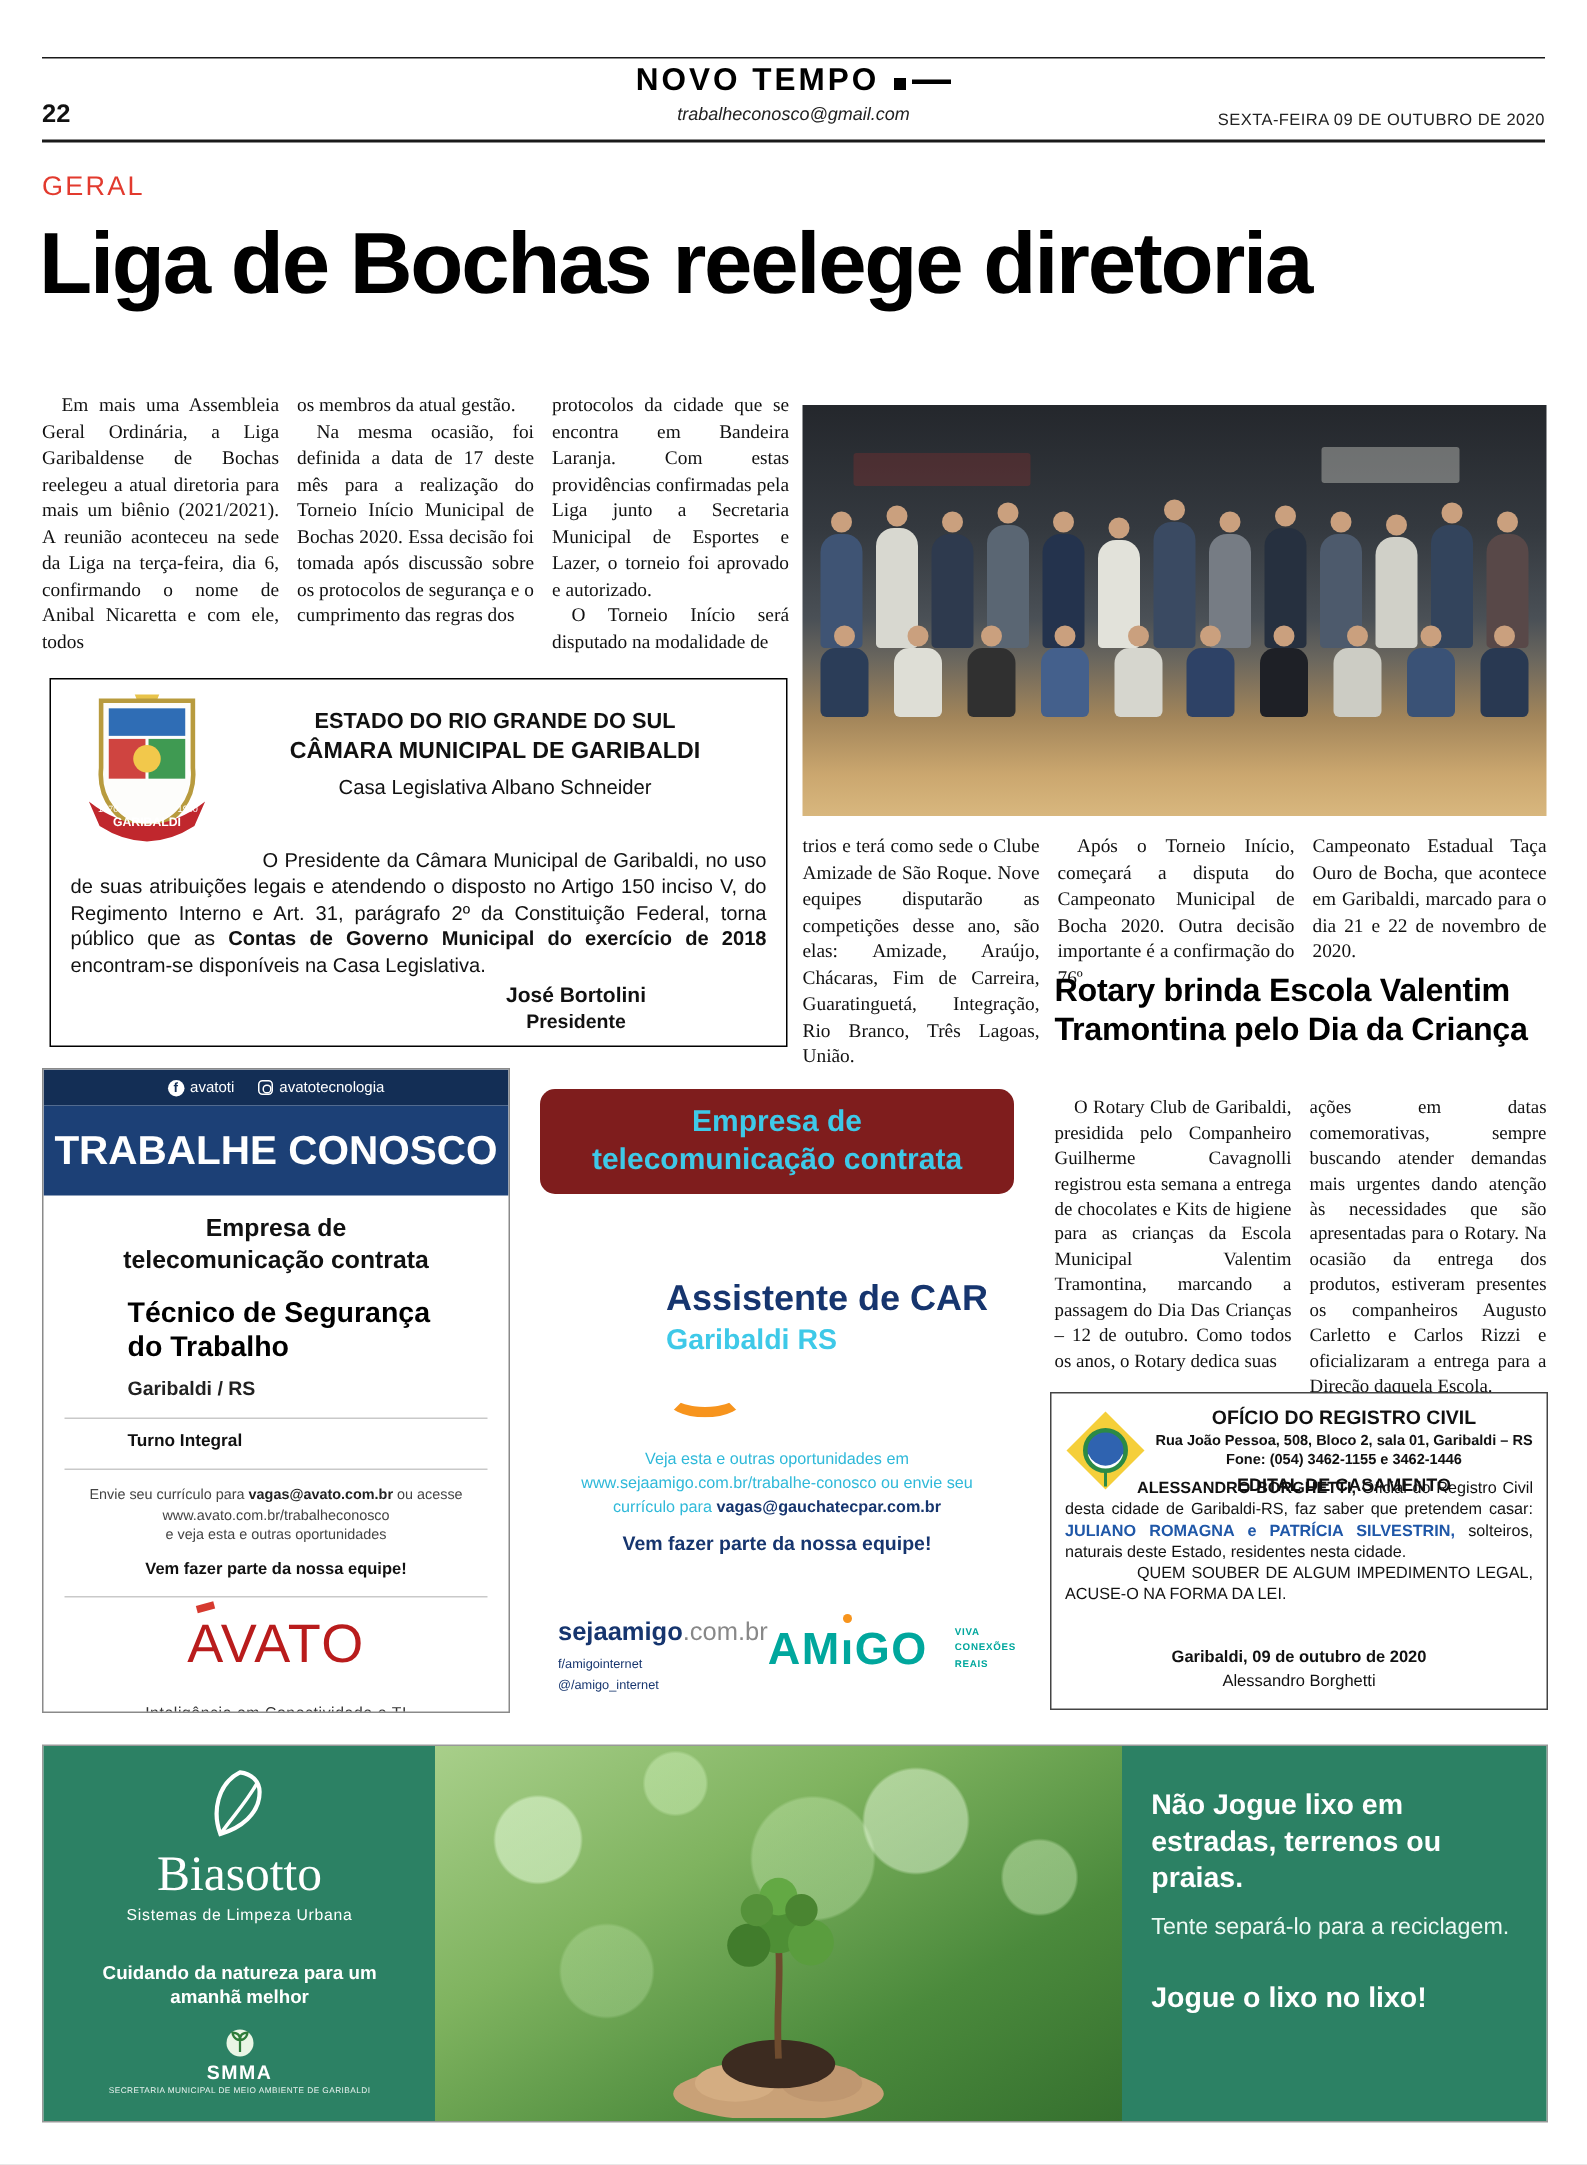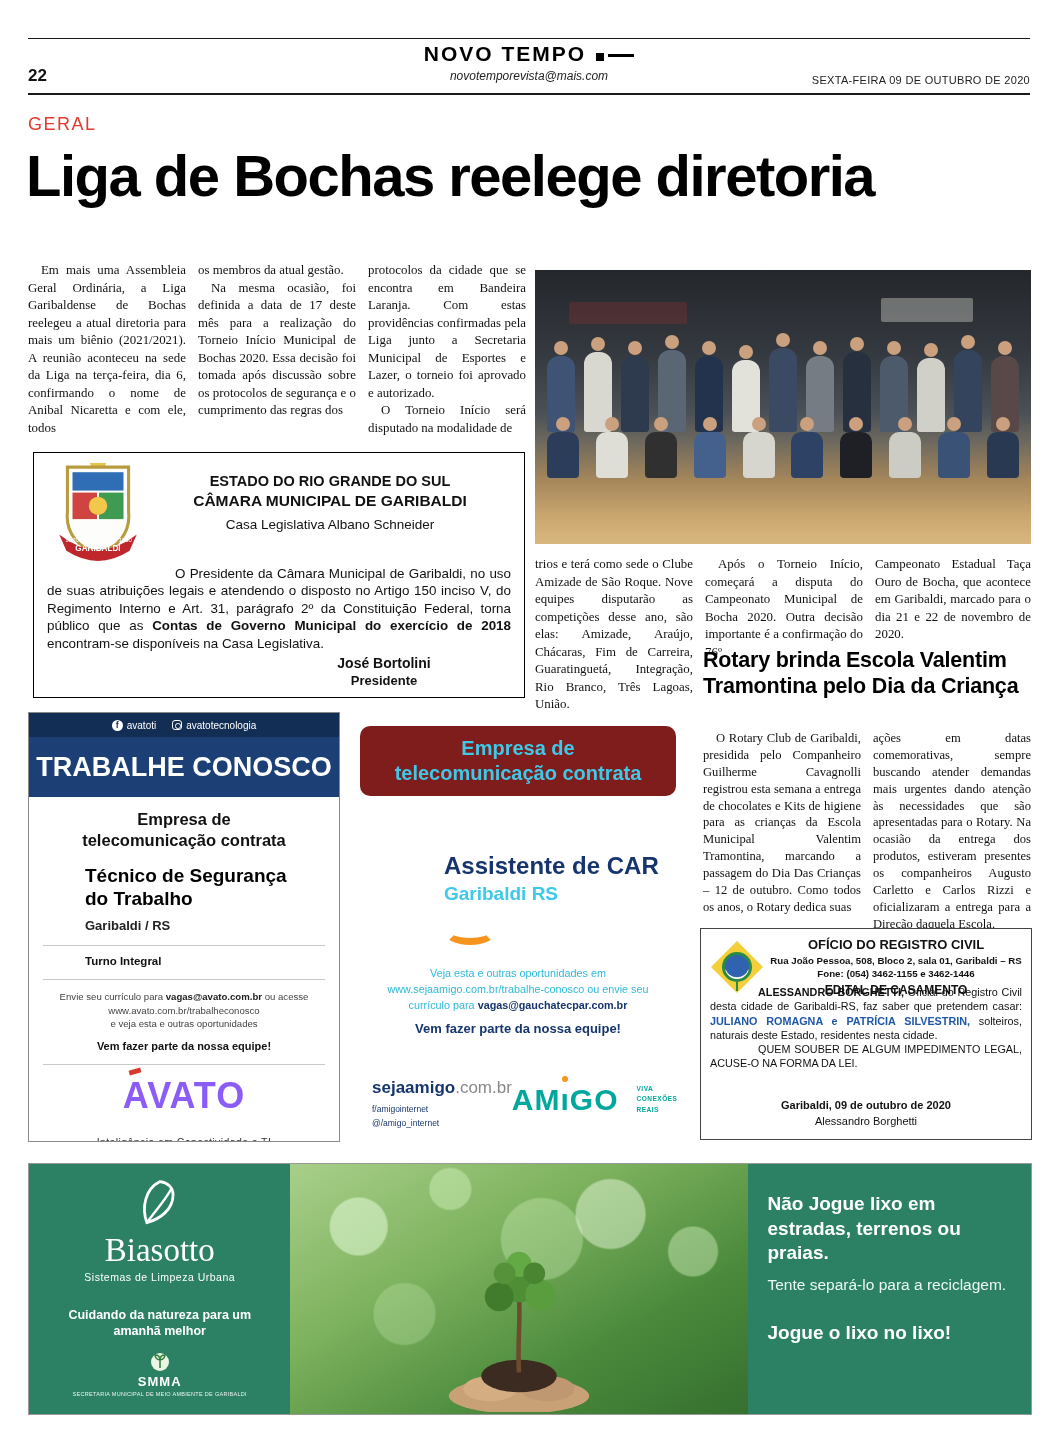--- a/index.html
+++ b/index.html
@@ -98,22 +98,22 @@
     justify-content:center;font-weight:bold;font-size:27px}
   .av-sub{margin:12px 44px 0;text-align:center;font-weight:bold;font-size:16.5px;line-height:1.25;color:#111}
   .av-job{margin:14px 0 0 56px;width:205px;font-weight:bold;font-size:19px;line-height:1.22;color:#000}
   .av-loc{margin:7px 0 0 56px;font-weight:bold;font-size:13px;color:#222}
   .av-hr{border:0;border-top:1px solid #c9c9c9;margin:12px 14px 0}
   .av-shift{margin:9px 0 0 56px;font-weight:bold;font-size:11.5px}
   .av-apply{margin:10px 10px 0;text-align:center;font-size:9.6px;color:#444;line-height:1.45}
   .av-apply b{color:#222}
   .av-cta{margin-top:9px;text-align:center;font-weight:bold;font-size:11px;color:#111}
   .av-logo{margin-top:10px;text-align:center}
-  .avato-word{position:relative;display:inline-block;font-weight:bold;font-size:36px;
-    letter-spacing:1px;color:#8b5cf6}
+  .avato-word{position:relative;display:inline-block;font-weight:normal;font-size:36px;
+    letter-spacing:1px;color:#b91c1c}
   .avato-word::before{content:"";position:absolute;top:-6px;left:6px;width:12px;height:5px;
     background:#d63a2f;transform:rotate(-15deg)}
   .av-tag{margin-top:19px;text-align:center;font-size:10.5px;letter-spacing:.4px;color:#333}
 
   
   .amigo{position:absolute;left:360px;top:726px;width:316px;height:414px;background:#fff;
     font-family:"Liberation Sans",sans-serif}
   .am-head{height:70px;background:#7f1d1d;border-radius:10px;display:flex;flex-direction:column;
     align-items:center;justify-content:center;color:#3ec9e8;font-weight:bold;font-size:20px;line-height:1.25}
   .am-job{margin:56px 0 0 84px;color:#16356e;font-weight:bold;font-size:24px}
@@ -178,21 +178,21 @@
 </style>
 </head>
 <body>
 
 <div class="page">
 
   <div class="rule rule1"></div>
   <div class="masthead">
     <span>NOVO TEMPO</span><span class="mh-square"></span><span class="mh-bar"></span>
   </div>
-  <div class="mh-email">novotemporevista@mais.com</div>
+  <div class="mh-email">trabalheconosco@gmail.com</div>
   <div class="pagenum">22</div>
   <div class="dateline">SEXTA-FEIRA 09 DE OUTUBRO DE 2020</div>
   <div class="rule rule2"></div>
 
   <div class="section-label">GERAL</div>
   <h1 class="headline">Liga de Bochas reelege diretoria</h1>
 
   <div class="news colA">
     <p>Em mais uma Assembleia Geral Ordinária, a Liga Garibaldense de Bochas reelegeu a atual diretoria para mais um biênio (2021/2021). A reunião aconteceu na sede da Liga na terça-feira, dia 6, confirmando o nome de Anibal Nicaretta e com ele, todos</p>
   </div>

